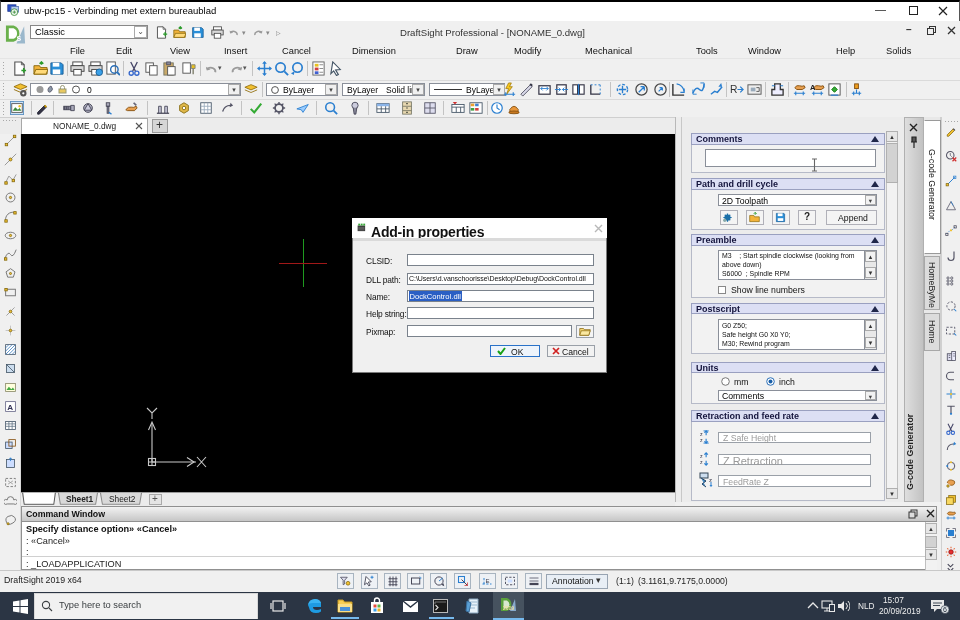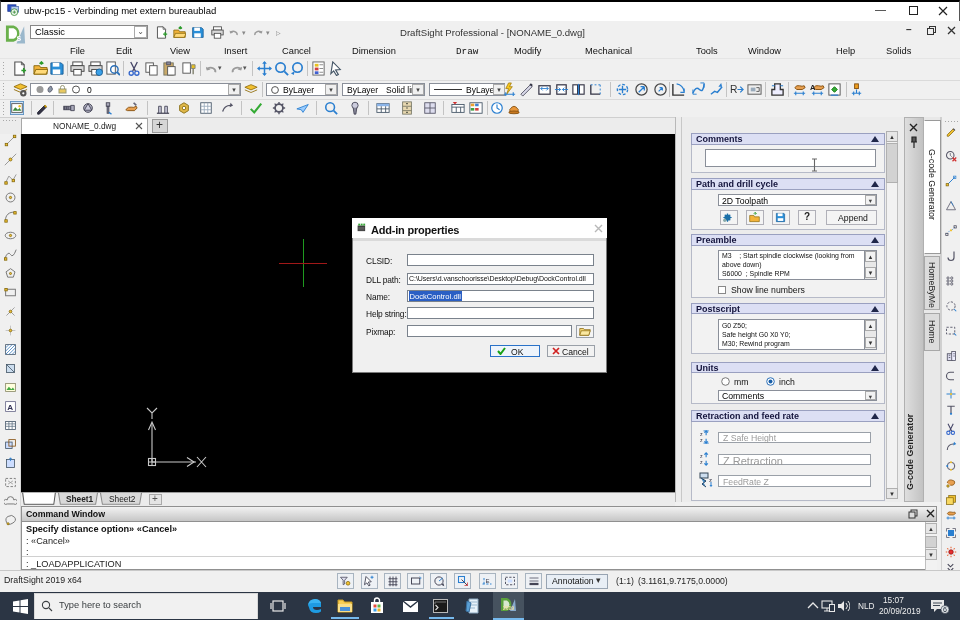--- a/index.html
+++ b/index.html
@@ -75,21 +75,21 @@
   </svg>
 <svg class="ico" style="left:947px;top:26px" width="9" height="9" viewBox="0 0 9 9">
     <path d="M1 1l7 7M8 1L1 8" stroke="#333" stroke-width="1.3"></path>
   </svg>
 <div class="a" style="left:70px;top:46px;font-size:9.3px;color:#111;font-weight:normal;white-space:nowrap;">File</div>
 <div class="a" style="left:116px;top:46px;font-size:9.3px;color:#111;font-weight:normal;white-space:nowrap;">Edit</div>
 <div class="a" style="left:170px;top:46px;font-size:9.3px;color:#111;font-weight:normal;white-space:nowrap;">View</div>
 <div class="a" style="left:224px;top:46px;font-size:9.3px;color:#111;font-weight:normal;white-space:nowrap;">Insert</div>
 <div class="a" style="left:282px;top:46px;font-size:9.3px;color:#111;font-weight:normal;white-space:nowrap;">Cancel</div>
 <div class="a" style="left:352px;top:46px;font-size:9.3px;color:#111;font-weight:normal;white-space:nowrap;">Dimension</div>
-<div class="a" style="left:456px;top:46px;font-size:9.3px;color:#111;font-weight:normal;white-space:nowrap;font-family:Liberation Mono, monospace;">Draw</div>
+<div class="a" style="left:456px;top:46px;font-size:9.3px;color:#111;font-weight:normal;white-space:nowrap;">Draw</div>
 <div class="a" style="left:514px;top:46px;font-size:9.3px;color:#111;font-weight:normal;white-space:nowrap;">Modify</div>
 <div class="a" style="left:585px;top:46px;font-size:9.3px;color:#111;font-weight:normal;white-space:nowrap;">Mechanical</div>
 <div class="a" style="left:696px;top:46px;font-size:9.3px;color:#111;font-weight:normal;white-space:nowrap;">Tools</div>
 <div class="a" style="left:748px;top:46px;font-size:9.3px;color:#111;font-weight:normal;white-space:nowrap;">Window</div>
 <div class="a" style="left:836px;top:46px;font-size:9.3px;color:#111;font-weight:normal;white-space:nowrap;">Help</div>
 <div class="a" style="left:886px;top:46px;font-size:9.3px;color:#111;font-weight:normal;white-space:nowrap;">Solids</div>
 <div class="a" style="left:0px;top:58px;width:960px;height:22px;background:#f0f0f0;border-top:1px solid #e5e5e5;"></div>
 <div class="vgrip" style="left:2px;top:61px;width:4px;height:15px;"></div>
 <svg class="ico" style="left:11.5px;top:61.0px" width="15" height="15" viewBox="0 0 16 16">
     <path d="M3 1h7l3 3v11H3z" fill="#fff" stroke="#555" stroke-width="1.2"></path>
@@ -897,21 +897,21 @@
   </svg>
 <div class="a" style="left:352px;top:218px;width:255px;height:155px;background:#f0f0f0;border:1px solid #7a7a7a;box-shadow:3px 3px 6px rgba(0,0,0,0.55);"></div>
 <div class="a" style="left:352px;top:218px;width:255px;height:20px;background:#fff;"></div>
 <svg class="ico" style="left:357px;top:223px" width="10" height="10" viewBox="0 0 16 16">
     <rect x="1" y="4" width="12" height="9" fill="#3a3a3a"></rect>
     <rect x="2" y="1" width="3" height="3" fill="#3aaa3a"></rect>
     <rect x="6" y="1" width="3" height="3" fill="#3aaa3a"></rect>
     <rect x="10" y="1" width="3" height="3" fill="#3aaa3a"></rect>
     <path d="M2 7h10M2 9h10M2 11h10" stroke="#888" stroke-width=".8"></path>
   </svg>
-<div class="a" style="left:371px;top:224px;font-size:11px;color:#111;font-weight:bold;white-space:nowrap;letter-spacing:-0.2px;">Add-in properties</div>
+<div class="a" style="left:371px;top:224px;font-size:14px;color:#111;font-weight:bold;white-space:nowrap;letter-spacing:-0.2px;">Add-in properties</div>
 <svg class="ico" style="left:594px;top:224px" width="9" height="9" viewBox="0 0 9 9">
     <path d="M1 1l7 7M8 1L1 8" stroke="#b8b8b8" stroke-width="1.4"></path>
   </svg>
 <div class="a" style="left:353px;top:238px;width:253px;height:3px;background:#dadada;"></div>
 <div class="a" style="left:366px;top:255.5px;font-size:8.4px;color:#111;font-weight:normal;white-space:nowrap;letter-spacing:-0.15px;">CLSID:</div>
 <div class="a" style="left:366px;top:274.5px;font-size:8.4px;color:#111;font-weight:normal;white-space:nowrap;letter-spacing:-0.15px;">DLL path:</div>
 <div class="a" style="left:366px;top:291.5px;font-size:8.4px;color:#111;font-weight:normal;white-space:nowrap;letter-spacing:-0.15px;">Name:</div>
 <div class="a" style="left:366px;top:308.5px;font-size:8.4px;color:#111;font-weight:normal;white-space:nowrap;letter-spacing:-0.15px;">Help string:</div>
 <div class="a" style="left:366px;top:326.5px;font-size:8.4px;color:#111;font-weight:normal;white-space:nowrap;letter-spacing:-0.15px;">Pixmap:</div>
 <div class="a" style="left:407px;top:254px;width:187px;height:11.5px;background:#fff;border:1px solid #7a828c;"></div>

